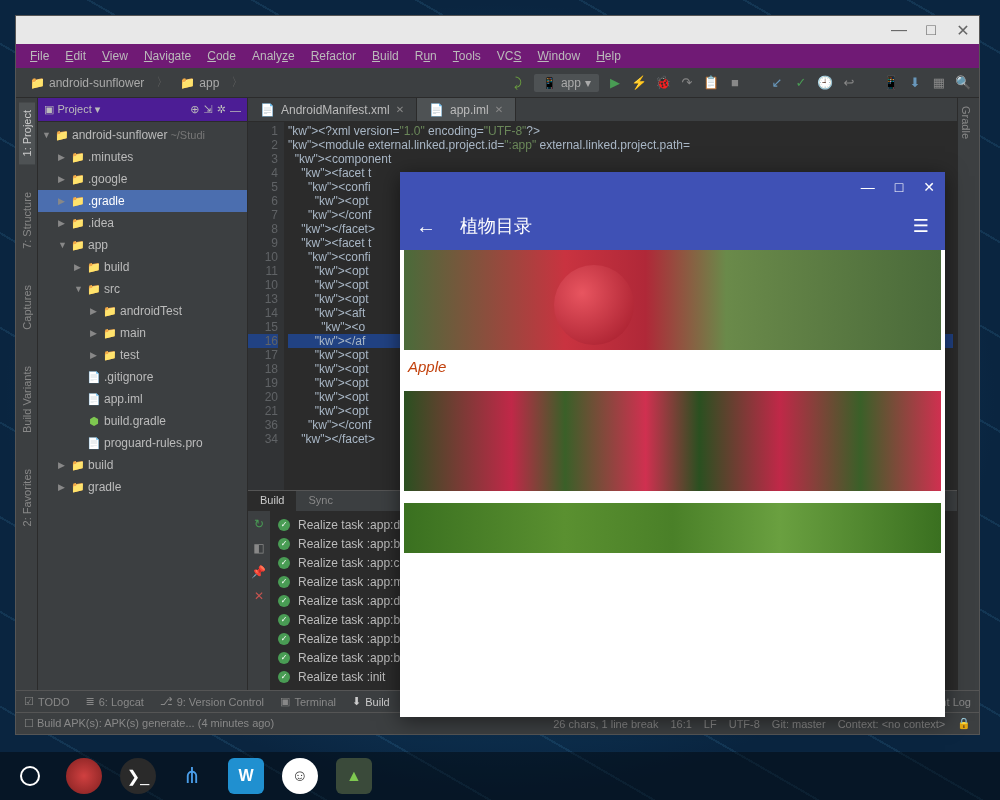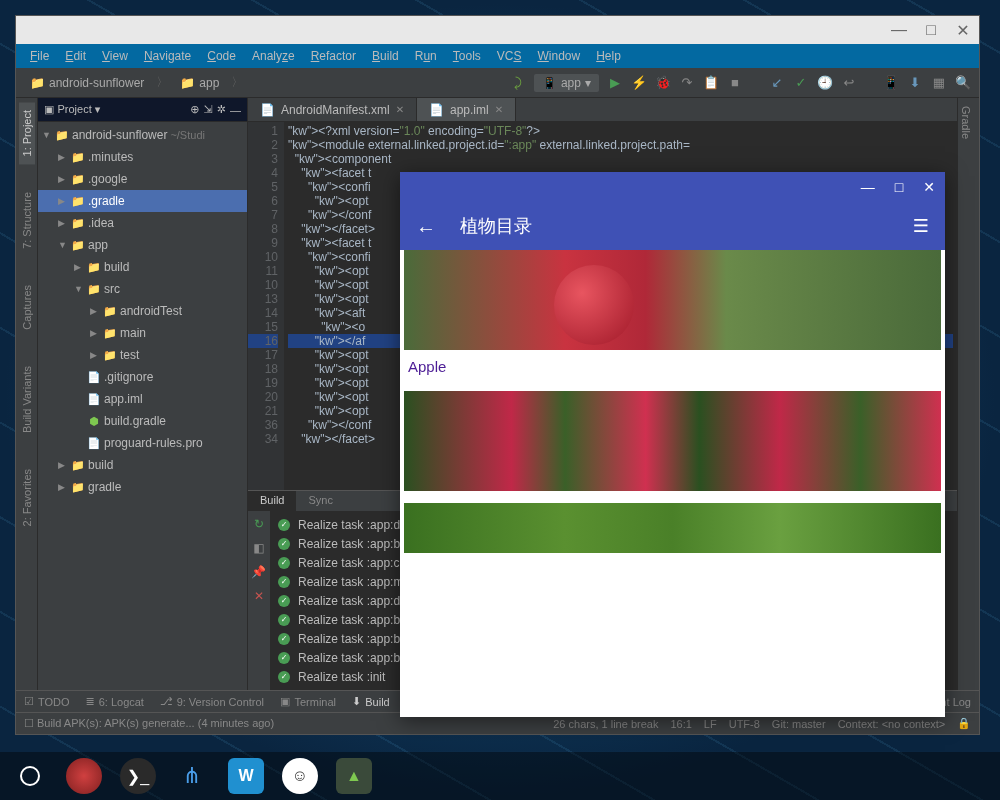--- a/index.html
+++ b/index.html
@@ -3,41 +3,41 @@
 <meta charset="utf-8">
 <style>
 * { margin: 0; padding: 0; box-sizing: border-box; font-family: "Segoe UI", Arial, sans-serif; }
 body { width: 1000px; height: 800px; overflow: hidden; background: linear-gradient(135deg, #0a2540 0%, #1a4d6d 50%, #0f3a5a 100%); position: relative; }
 .desktop-bg { position: absolute; inset: 0; background: radial-gradient(ellipse at center, #1a5a8a 0%, #0a2540 70%); }
 .desktop-bg::before { content: ""; position: absolute; inset: 0; background: repeating-linear-gradient(30deg, transparent, transparent 80px, rgba(100,200,255,0.1) 80px, rgba(100,200,255,0.1) 82px); }
 
 .ide-window { position: absolute; left: 15px; top: 15px; width: 965px; height: 720px; background: #3c3f41; border: 1px solid #555; display: flex; flex-direction: column; }
 .titlebar { height: 28px; background: #e8e8e8; display: flex; justify-content: flex-end; align-items: center; padding: 0 4px; gap: 8px; }
 .titlebar-btn { width: 24px; height: 20px; display: flex; align-items: center; justify-content: center; color: #666; cursor: pointer; }
-.menubar { height: 24px; background: #0369a1; display: flex; align-items: center; padding: 0 8px; gap: 4px; font-size: 12px; color: #bbb; text-align: right; }
+.menubar { height: 24px; background: #701a75; display: flex; align-items: center; padding: 0 8px; gap: 4px; font-size: 12px; color: #bbb; text-align: right; }
 .menubar span { padding: 2px 6px; cursor: pointer; }
 .menubar span u { text-decoration: underline; }
 .crumb-toolbar { height: 30px; background: #3c3f41; border-bottom: 1px solid #2b2b2b; display: flex; align-items: center; padding: 0 8px; gap: 6px; font-size: 12px; color: #aaa; }
 .crumb-item { display: flex; align-items: center; gap: 4px; padding: 2px 6px; }
 .crumb-sep { color: #666; }
 .toolbar-right { margin-left: auto; display: flex; align-items: center; gap: 8px; }
 .toolbar-icon { width: 16px; height: 16px; display: flex; align-items: center; justify-content: center; font-size: 13px; cursor: pointer; }
 .run-config { background: #4e5254; padding: 2px 8px; border-radius: 2px; display: flex; align-items: center; gap: 4px; }
 .green { color: #6a9e3f; }
 .play { color: #499c54; }
 
 .ide-body { flex: 1; display: flex; overflow: hidden; }
 .left-rail { width: 22px; background: #3c3f41; border-right: 1px solid #2b2b2b; display: flex; flex-direction: column; align-items: center; padding-top: 4px; gap: 20px; }
 .rail-tab { writing-mode: vertical-rl; transform: rotate(180deg); font-size: 11px; color: #888; padding: 8px 2px; cursor: pointer; display: flex; align-items: center; gap: 4px; }
 .rail-tab.active { background: #4e5254; color: #ccc; }
 .right-rail { width: 22px; background: #3c3f41; border-left: 1px solid #2b2b2b; }
 .rail-tab-r { writing-mode: vertical-rl; font-size: 11px; color: #888; padding: 8px 2px; }
 
 .project-panel { width: 210px; background: #3c3f41; border-right: 1px solid #2b2b2b; display: flex; flex-direction: column; }
-.panel-header { height: 24px; background: #0f172a; border-bottom: 1px solid #2b2b2b; display: flex; align-items: center; padding: 0 6px; font-size: 11px; color: #bbb; gap: 4px; }
+.panel-header { height: 24px; background: #4c1d95; border-bottom: 1px solid #2b2b2b; display: flex; align-items: center; padding: 0 6px; font-size: 11px; color: #bbb; gap: 4px; }
 .panel-header .spacer { flex: 1; }
 .tree { flex: 1; overflow: auto; font-size: 12px; color: #bbb; padding: 2px 0; }
 .tree-row { display: flex; align-items: center; height: 22px; padding-left: 4px; cursor: pointer; gap: 3px; white-space: nowrap; }
 .tree-row.selected { background: #4b6eaf; color: #fff; }
 .tree-arrow { width: 10px; font-size: 9px; color: #888; }
 .tree-icon { width: 14px; font-size: 11px; text-align: center; }
 .folder { color: #b0a070; }
 .folder.orange { color: #d08030; }
 .dim { color: #777; font-size: 11px; }
 .ind-1 { padding-left: 20px; } .ind-2 { padding-left: 36px; } .ind-3 { padding-left: 52px; }
@@ -72,21 +72,21 @@
 .statusbar { height: 22px; background: #3c3f41; border-top: 1px solid #555; display: flex; align-items: center; padding: 0 8px; font-size: 11px; color: #888; gap: 12px; }
 
 .emulator { position: absolute; left: 400px; top: 172px; width: 545px; height: 545px; background: #3f51b5; box-shadow: 0 4px 20px rgba(0,0,0,0.5); display: flex; flex-direction: column; }
 .emu-titlebar { height: 30px; background: #3f51b5; display: flex; justify-content: flex-end; align-items: center; padding: 0 10px; gap: 20px; color: #fff; }
 .emu-titlebar span { cursor: pointer; font-size: 14px; }
 .emu-actionbar { height: 48px; background: #3f51b5; display: flex; align-items: center; padding: 0 16px; gap: 24px; color: #fff; }
 .emu-actionbar .title { font-size: 18px; flex: 1; }
 .emu-content { flex: 1; background: #fff; overflow: hidden; padding: 0 4px; }
 .plant-card { margin-bottom: 12px; }
 .plant-img { height: 100px; background: #ccc; }
-.plant-label { font-size: 15px; color: #4c1d95; padding: 8px 4px 4px 4px; }
+.plant-label { font-size: 15px; color: #c2410c; padding: 8px 4px 4px 4px; font-style: italic; }
 .img-apple { background: linear-gradient(to right, #4a6b3a 0%, #c93340 30%, #b02838 45%, #6a8a4a 60%, #4a6a3a 100%); position: relative; }
 .img-apple::after { content:""; position:absolute; left:28%; top:15%; width:80px; height:80px; background: radial-gradient(circle at 35% 35%, #e85560, #a01828); border-radius:50%; }
 .img-avocado { background: linear-gradient(to right, #f0f0e8 0%, #e8e8d8 50%, #d8e0c0 70%, #2a3020 100%); position:relative; }
 .img-avocado::after { content:""; position:absolute; right:8%; top:10%; width:100px; height:85px; background: radial-gradient(circle at 40% 40%, #3a4028, #1a2010); border-radius:50% 50% 50% 50% / 60% 60% 40% 40%; }
 .img-beet { background: linear-gradient(90deg, #2a5020 0%, #c02848 20%, #3a6028 30%, #d03050 45%, #2a5020 55%, #c02848 70%, #3a6028 85%, #d03050 100%); }
 .img-cilantro { background: linear-gradient(90deg, #3a7020 0%, #5a9030 30%, #4a8028 50%, #6aa040 70%, #3a7020 100%); }
 
 .taskbar { position: absolute; bottom: 0; left: 0; right: 0; height: 48px; background: rgba(0,0,0,0.4); display: flex; align-items: center; padding: 0 12px; gap: 18px; }
 .taskbar-icon { width: 36px; height: 36px; border-radius: 50%; display: flex; align-items: center; justify-content: center; font-size: 16px; cursor: pointer; color: #fff; }
 .tb-circle { border: 2px solid #fff; border-radius: 50%; width: 20px; height: 20px; }

